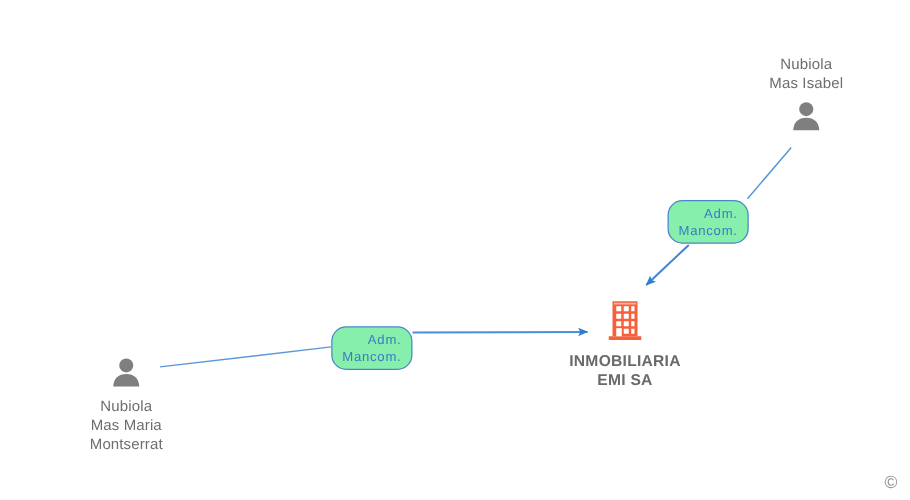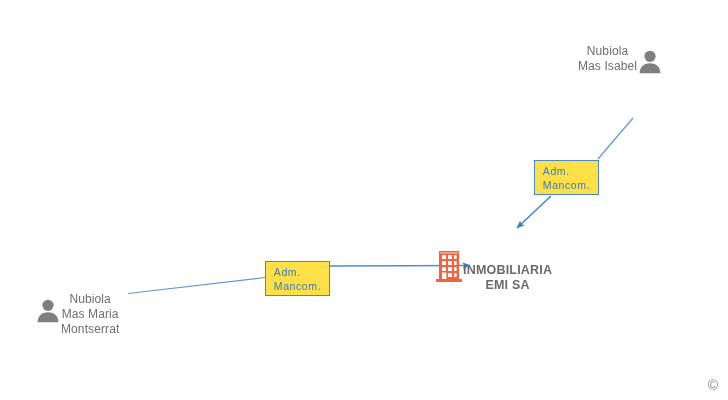--- a/index.html
+++ b/index.html
@@ -20,21 +20,21 @@
     left: 0;
     top: 0;
     width: 728px;
     height: 400px;
   }
 
   
   .node {
     position: absolute;
     display: flex;
-    flex-direction: row;
+    flex-direction: column;
     align-items: center;
   }
   .node-label {
     color: #6e6e6e;
     font-size: 12px;
     line-height: 15px;
     text-align: center;
     white-space: pre;
     letter-spacing: 0.1px;
   }
@@ -73,32 +73,32 @@
     top: 285px;
     width: 132px;
   }
   .node-person-bottom .node-label { margin-top: 7px; }
 
   .node-company {
     left: 435px;
     top: 239px;
     width: 130px;
   }
-  .node-company .company-label { margin-top: 24px; }
+  .node-company .company-label { margin-top: 9px; }
 
   
   .edge-label {
     position: absolute;
     border: 1px solid #4a86c8;
-    border-radius: 0;
-    background: #fde047;
+    border-radius: 12px;
+    background: #86efac;
     color: #3a7bc4;
     font-size: 10.5px;
     line-height: 14px;
-    text-align: left;
+    text-align: right;
     white-space: pre;
     letter-spacing: 0.6px;
     display: flex;
     align-items: center;
     justify-content: center;
     box-sizing: border-box;
   }
   .edge-label-left {
     left: 265px;
     top: 261px;

